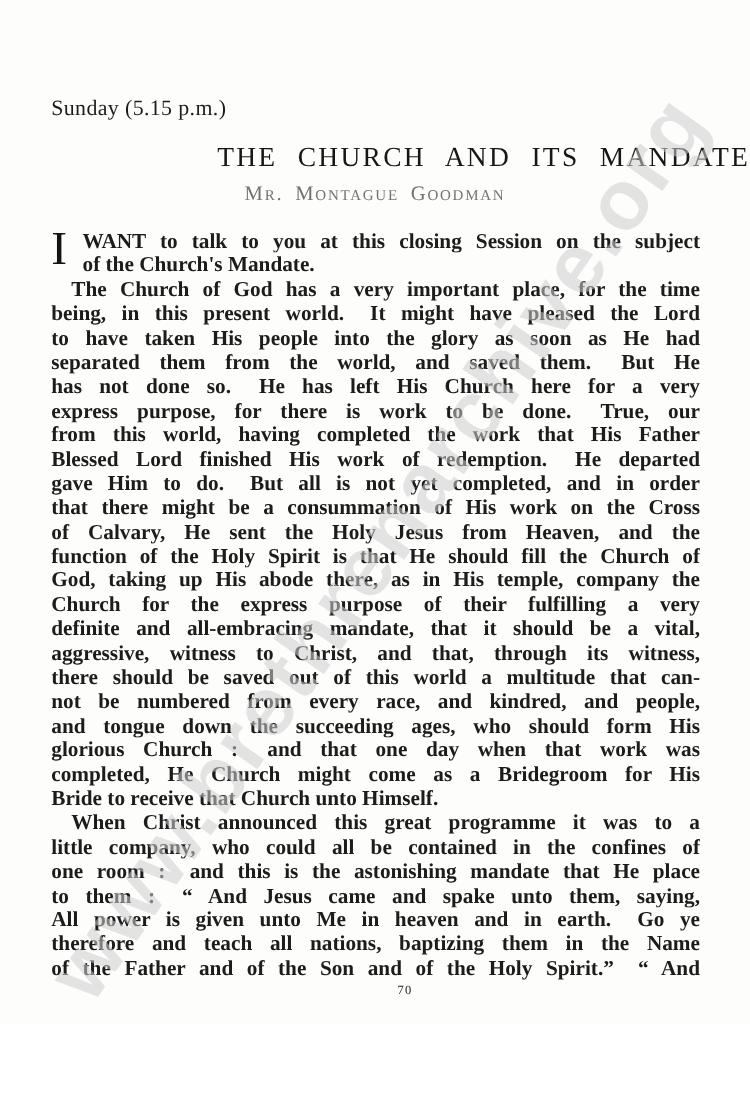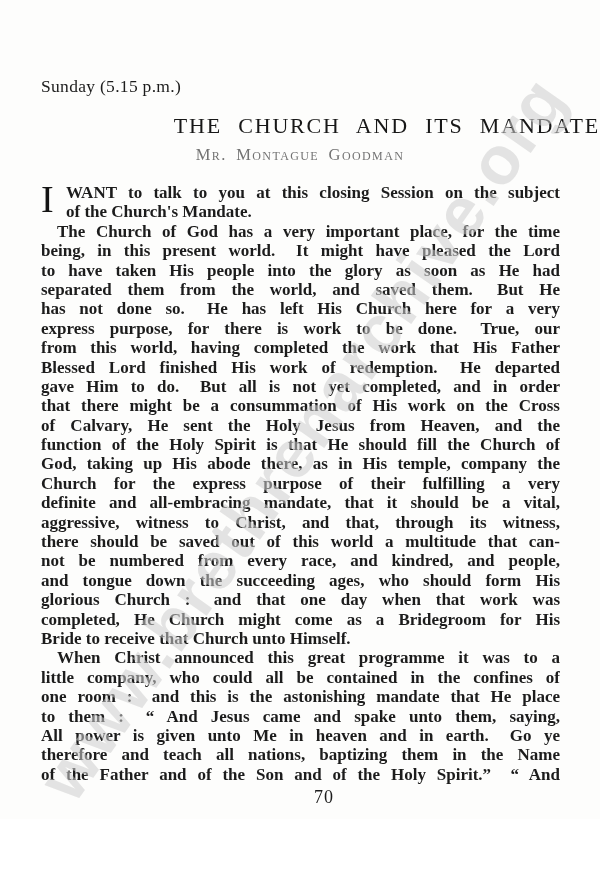--- a/index.html
+++ b/index.html
@@ -69,21 +69,21 @@
     line-height: 32px;
     font-weight: 500;
     color: #141414;
   }
   .page-number {
     position: absolute;
     left: 0;
     right: 0;
     top: 787px;
     text-align: center;
-    font-size: 18px;
+    font-size: 10px;
     letter-spacing: 1px;
     margin-left: 48px;
   }
   .watermark {
     position: absolute;
     left: 302px;
     top: 438px;
     transform: translate(-50%, -50%) rotate(-55deg);
     transform-origin: center center;
     font-family: "Liberation Sans", sans-serif;

